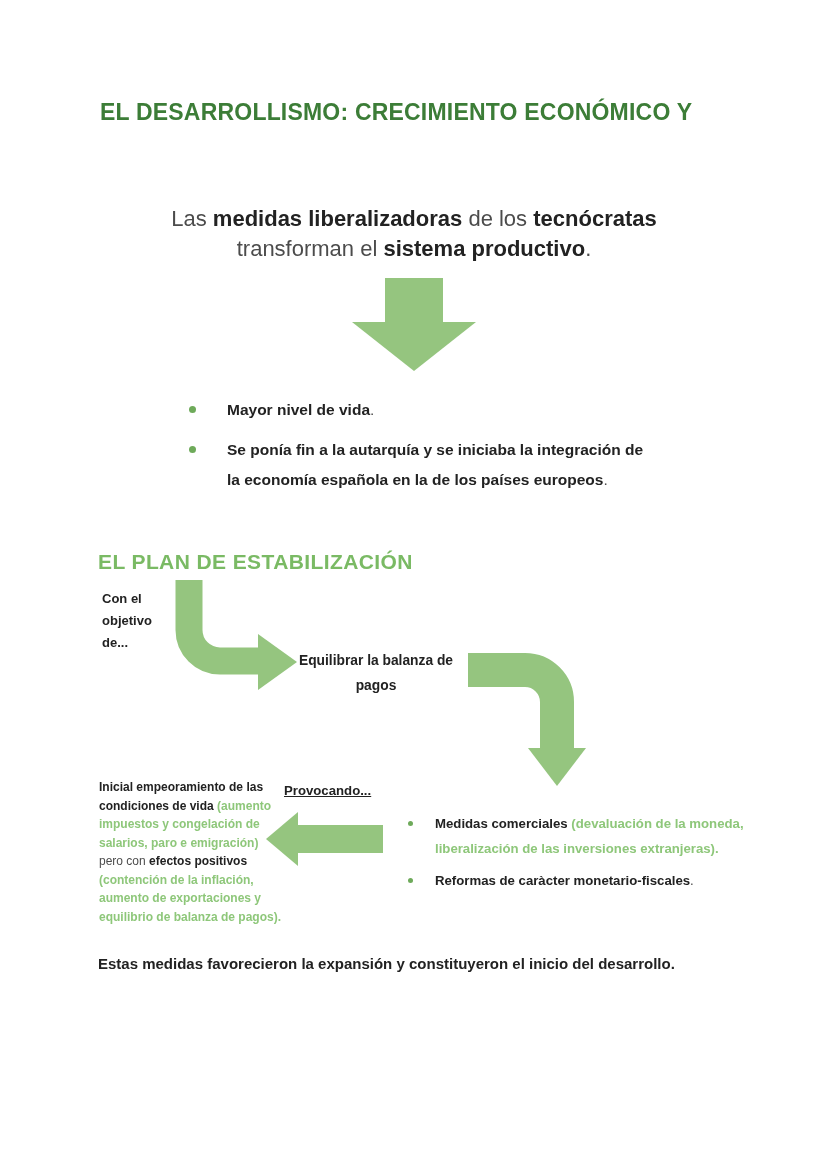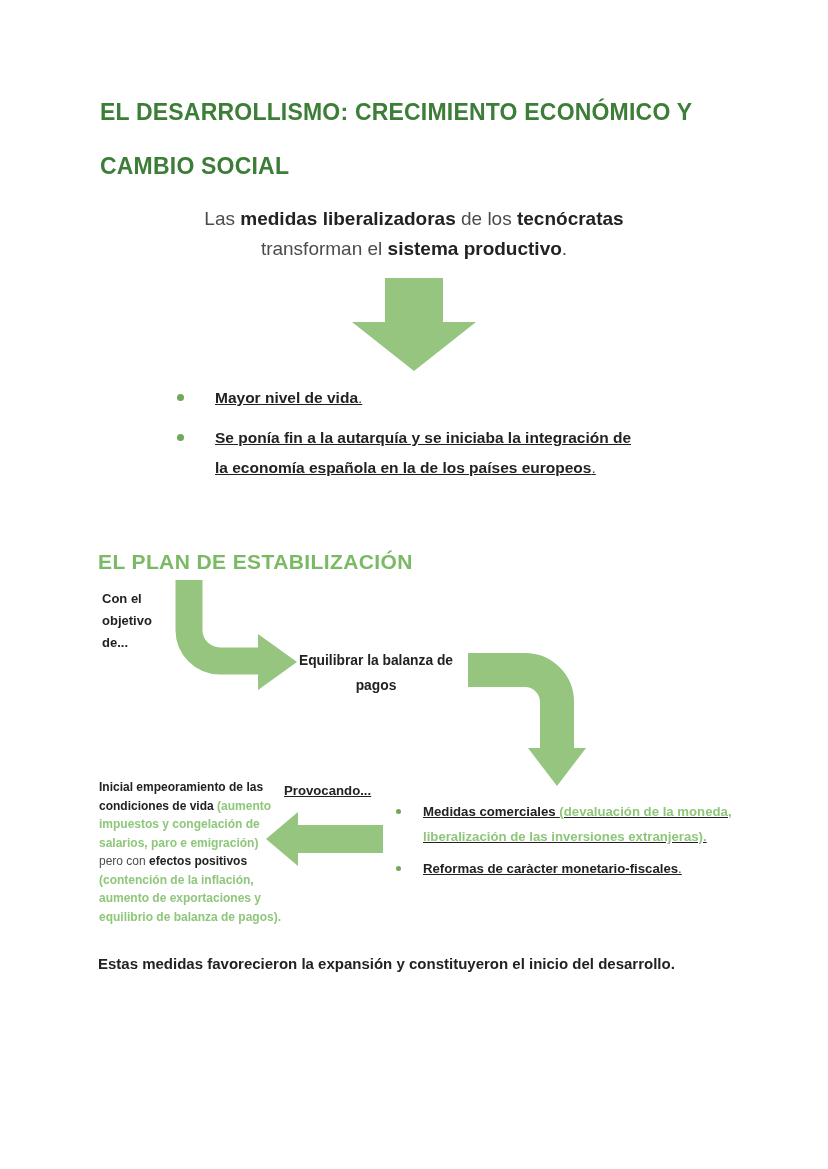--- a/index.html
+++ b/index.html
@@ -11,24 +11,24 @@
   .layer{position:absolute;z-index:2;}
   .arrows{position:absolute;left:0;top:0;z-index:1;}
   .af{fill:var(--arrow-green);}
   .as{fill:none;stroke:var(--arrow-green);stroke-linejoin:round;}
 
   .title-line{position:absolute;left:100px;margin:0;color:var(--title-green);
     font-size:23px;font-weight:800;letter-spacing:.2px;white-space:nowrap;}
   .t1{top:99px;} .t2{top:153px;}
 
   .intro{left:154px;top:204px;width:520px;margin:0;text-align:center;
-    font-size:19px;line-height:30px;color:var(--text-gray);}
+    font-size:22px;line-height:30px;color:var(--text-gray);}
   .intro b{color:var(--text-dark);}
 
-  ul.blist{margin:0;padding:0;list-style:none;text-decoration:underline;}
+  ul.blist{margin:12px;padding:0;list-style:none;}
   .outcomes{left:215px;top:383px;width:530px;font-size:15.5px;font-weight:700;
     line-height:30px;color:var(--text-dark);}
   .outcomes li{position:relative;}
   .outcomes li + li{margin-top:10px;}
   .outcomes .dot{position:absolute;left:-38px;top:11px;width:7px;height:7px;
     border-radius:50%;background:var(--dot-green);}
   .plain{font-weight:400;color:var(--text-gray);}
 
   .plan-heading{left:98px;top:550px;margin:0;font-size:21px;font-weight:800;
     letter-spacing:.4px;color:var(--heading-green);white-space:nowrap;}
@@ -77,21 +77,20 @@
       <path class="as" style="stroke-width:34" d="M468 670 L525 670 A32 32 0 0 1 557 702 L557 750"></path>
       <polygon class="af" points="528,748 586,748 557,786"></polygon>
     </g>
     <g>
       <rect class="af" x="297" y="825" width="86" height="28"></rect>
       <polygon class="af" points="298,812 298,866 266,839"></polygon>
     </g>
   </svg>
 
   <h1 class="layer title-line t1">EL DESARROLLISMO: CRECIMIENTO ECONÓMICO Y</h1>
-  <h1 class="layer title-line t2">CAMBIO SOCIAL</h1>
 
   <p class="layer intro"><span class="r">Las </span><b>medidas liberalizadoras</b><span class="r"> de los </span><b>tecnócratas</b><br><span class="r">transforman el </span><b>sistema productivo</b><span class="r">.</span></p>
 
   <ul class="layer blist outcomes">
     <li>
       <span class="dot"></span><b>Mayor nivel de vida</b><span class="plain">.</span>
     </li>
     <li>
       <span class="dot"></span><b>Se ponía fin a la autarquía y se iniciaba la integración de</b><br><b>la economía española en la de los países europeos</b><span class="plain">.</span>
     </li>

